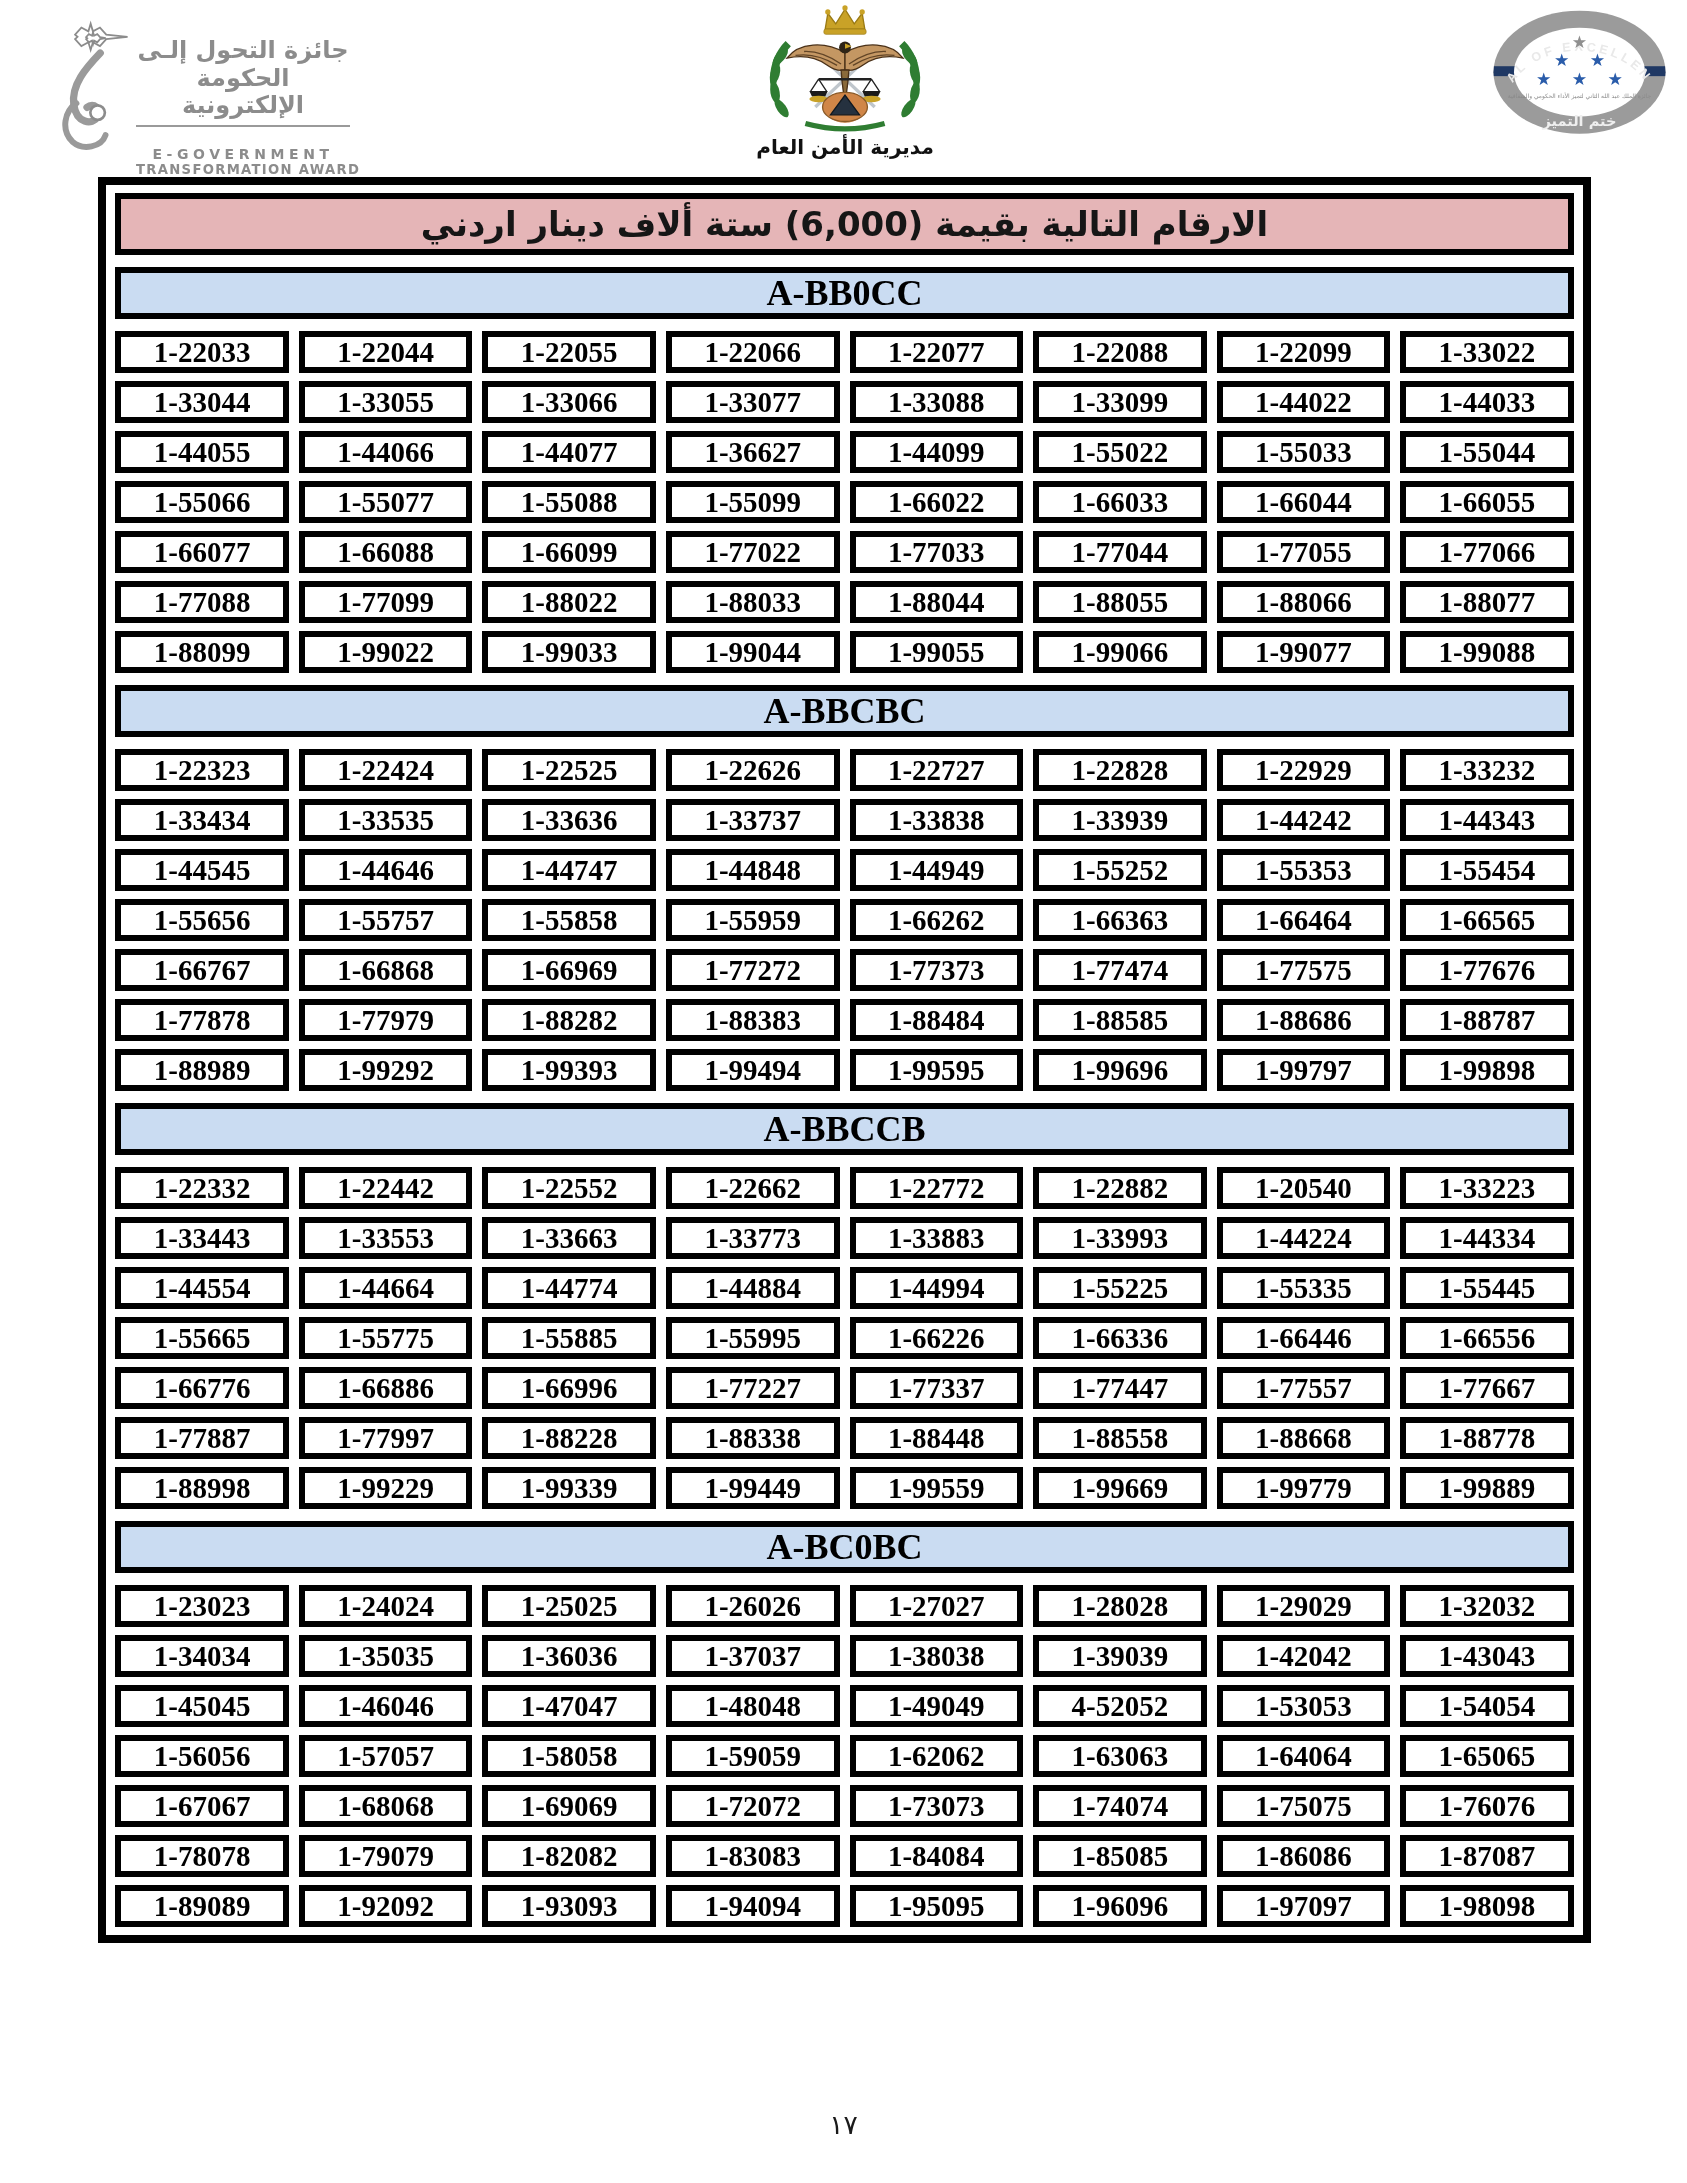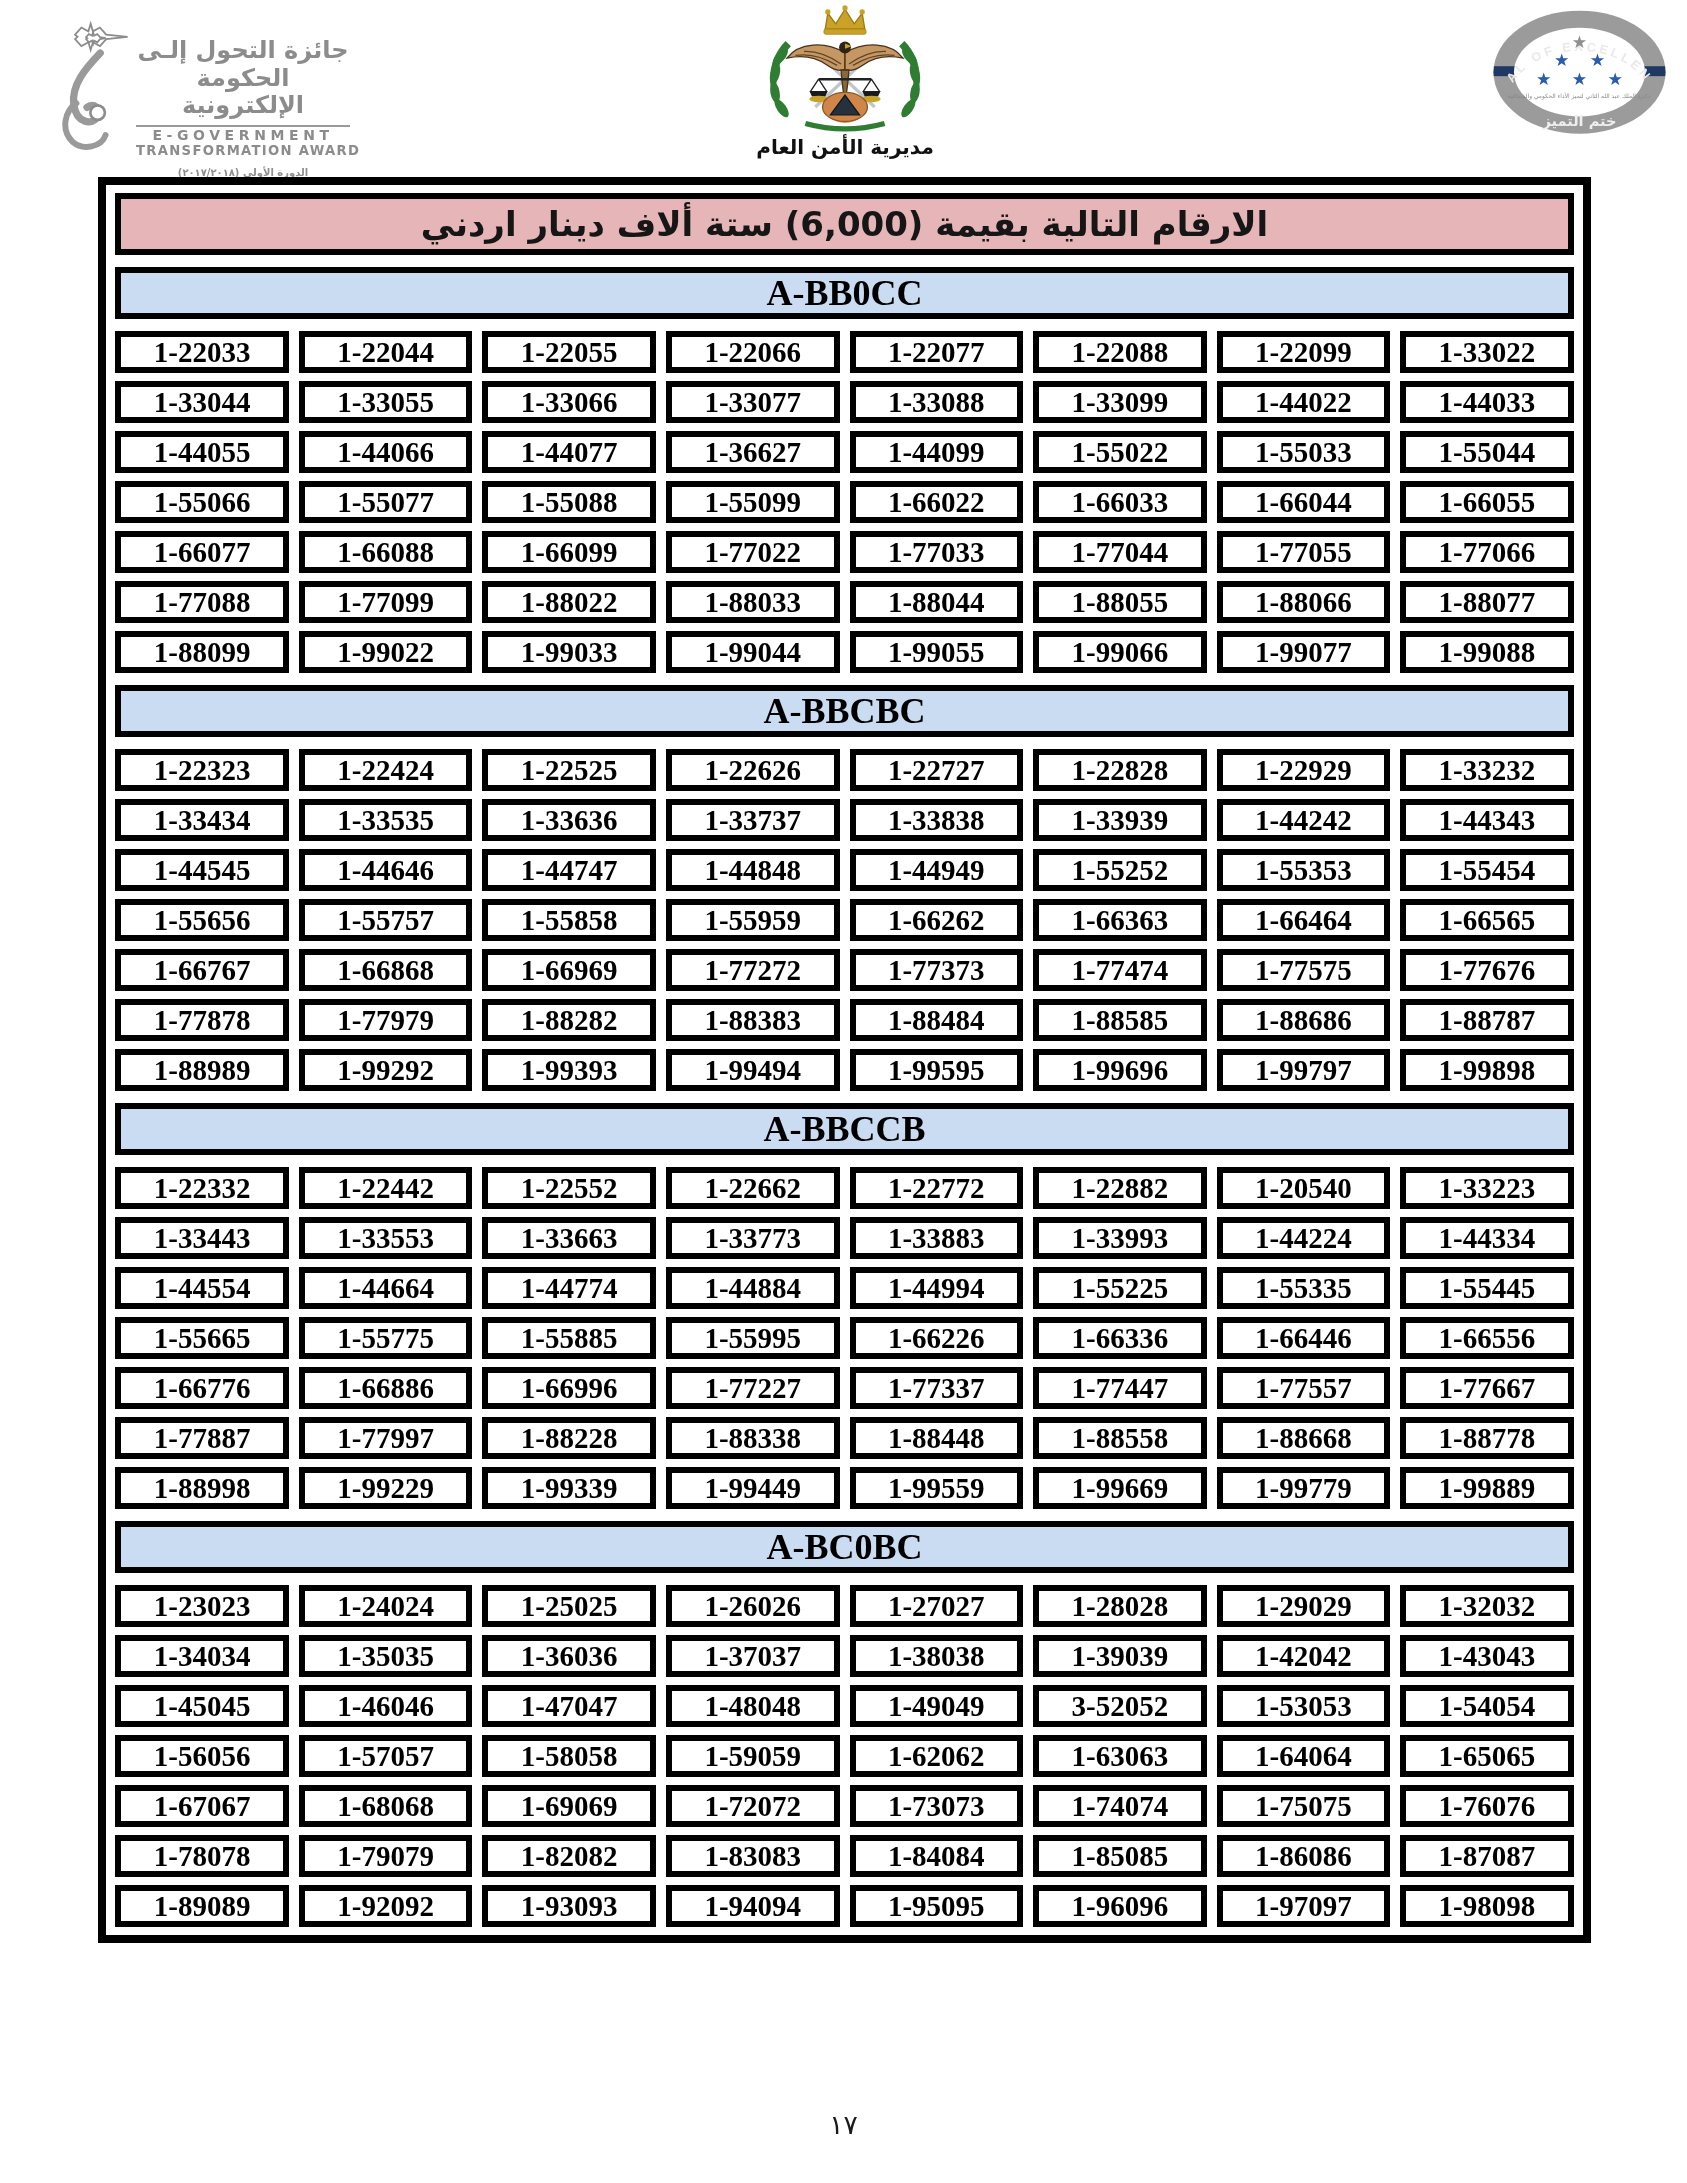--- a/index.html
+++ b/index.html
@@ -6,21 +6,21 @@
   body { background:#ffffff; font-family:"DejaVu Sans", sans-serif; }
   #page {
     position:relative; width:1687px; height:2183px; background:#fff; overflow:hidden;padding-left:7px;
   }
 
   
   .logo-left { position:absolute; left:46px; top:12px; width:318px; height:142px; display:flex; color:#8c8c8c; }
   .logo-left .mark { width:86px; height:139px; flex:0 0 auto; }
   .logo-left .txt { padding-top:25px; padding-left:4px; text-align:center; width:218px; }
   .ar-line1 { font-size:24px; font-weight:bold; line-height:1.15; direction:rtl; }
-  .ar-line2 { font-size:24px; font-weight:bold; line-height:1.15; direction:rtl; border-bottom:2px solid #9a9a9a; padding-bottom:5.3px; margin-bottom:0;}
+  .ar-line2 { font-size:24px; font-weight:bold; line-height:1.15; direction:rtl; border-bottom:2px solid #9a9a9a; padding-bottom:5.3px; margin-bottom:19px;}
   .en-line1 { font-size:14px; letter-spacing:4.6px; font-weight:bold; white-space:nowrap; }
   .en-line2 { font-size:13.2px; letter-spacing:1.3px; font-weight:bold; margin-bottom:6.6px; white-space:nowrap;}
   .small-ar { font-size:10px; direction:rtl; line-height:1.5; color:#8f8f8f; font-weight:bold;}
 
   .logo-center { position:absolute; left:746px; top:1.3px; width:198px; height:155px; text-align:center; }
   .psd-caption { font-size:20px; font-weight:bold; color:#111; direction:rtl; margin-top:-4px; letter-spacing:0.7px; }
 
   .logo-right { position:absolute; left:1490px; top:8px; width:179px; height:129px; }
 
   
@@ -393,21 +393,21 @@
             <div class="num-cell">1-37037</div>
             <div class="num-cell">1-38038</div>
             <div class="num-cell">1-39039</div>
             <div class="num-cell">1-42042</div>
             <div class="num-cell">1-43043</div>
             <div class="num-cell">1-45045</div>
             <div class="num-cell">1-46046</div>
             <div class="num-cell">1-47047</div>
             <div class="num-cell">1-48048</div>
             <div class="num-cell">1-49049</div>
-            <div class="num-cell">3-52052</div>
+            <div class="num-cell">4-52052</div>
             <div class="num-cell">1-53053</div>
             <div class="num-cell">1-54054</div>
             <div class="num-cell">1-56056</div>
             <div class="num-cell">1-57057</div>
             <div class="num-cell">1-58058</div>
             <div class="num-cell">1-59059</div>
             <div class="num-cell">1-62062</div>
             <div class="num-cell">1-63063</div>
             <div class="num-cell">1-64064</div>
             <div class="num-cell">1-65065</div>

